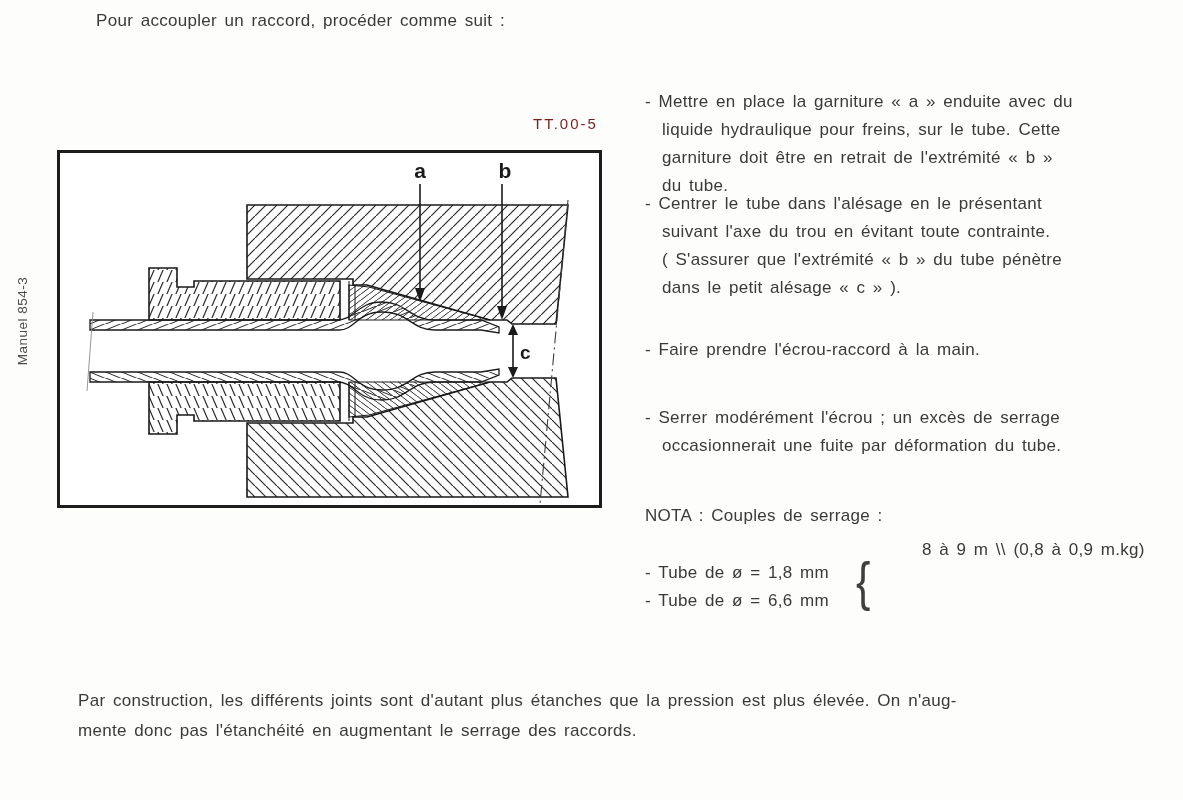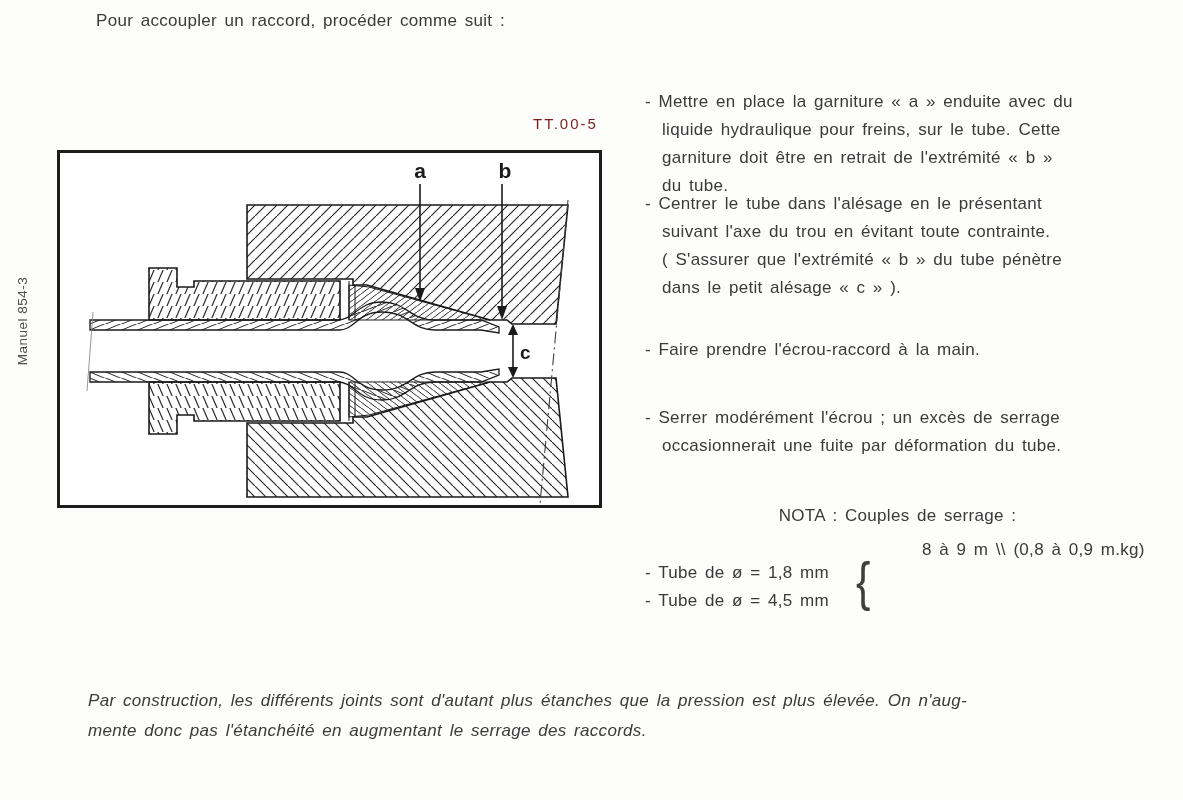--- a/index.html
+++ b/index.html
@@ -11,28 +11,28 @@
   }
   .doc-text{font-size:17px;letter-spacing:.3px;word-spacing:2.5px;line-height:28px;}
   #title{position:absolute;left:96px;top:7px;text-align:right;}
   
   .rcol{position:absolute;left:645px;width:505px;white-space:pre-line;}
   .bullet{padding-left:17px;text-indent:-17px;}
   #b1{top:88px;}
   #b2{top:190px;}
   #b3{top:336px;}
   #b4{top:404px;}
-  #nota{top:502px;text-align:center;}
+  #nota{top:502px;}
   #tube1{top:559px;}
   #tube2{top:587px;}
   #brace{position:absolute;left:856px;top:546px;font-size:54px;line-height:70px;
          color:#3f3f3f;transform:scaleX(.8);transform-origin:left center;}
   #torque{position:absolute;left:922px;top:536px;}
   
-  #footer{position:absolute;left:88px;top:686px;width:1062px;white-space:pre-line;line-height:29.5px;font-style:italic;}
+  #footer{position:absolute;left:78px;top:686px;width:1062px;white-space:pre-line;line-height:29.5px;}
   
   #fig-code{position:absolute;left:533px;top:115px;font-size:15px;letter-spacing:2px;color:#7f1d1d;}
   #side-label{position:absolute;left:22px;top:321px;font-size:13.5px;color:#4c4c4c;
               letter-spacing:.5px;white-space:nowrap;
               transform:translate(-50%,-50%) rotate(-90deg);}
   #figure{position:absolute;left:57px;top:150px;width:545px;height:358px;}
   svg text{font-family:"Liberation Sans",sans-serif;}
 </style>
 </head>
 <body>
@@ -102,18 +102,18 @@
 <div id="b2" class="rcol doc-text bullet">- Centrer le tube dans l'alésage en le présentant
 suivant l'axe du trou en évitant toute contrainte.
 ( S'assurer que l'extrémité « b » du tube pénètre
 dans le petit alésage « c » ).</div>
 <div id="b3" class="rcol doc-text bullet">- Faire prendre l'écrou-raccord à la main.</div>
 <div id="b4" class="rcol doc-text bullet">- Serrer modérément l'écrou ; un excès de serrage
 occasionnerait une fuite par déformation du tube.</div>
 
 <div id="nota" class="rcol doc-text">NOTA : Couples de serrage :</div>
 <div id="tube1" class="rcol doc-text bullet">- Tube de ø = 1,8 mm</div>
-<div id="tube2" class="rcol doc-text bullet">- Tube de ø = 4,5 mm</div>
+<div id="tube2" class="rcol doc-text bullet">- Tube de ø = 6,6 mm</div>
 <div id="brace">{</div>
 <div id="torque" class="doc-text">8 à 9 m \\ (0,8 à 0,9 m.kg)</div>
 
 <div id="footer" class="doc-text">Par construction, les différents joints sont d'autant plus étanches que la pression est plus élevée. On n'aug-
 mente donc pas l'étanchéité en augmentant le serrage des raccords.</div>
 
 </body></html>

